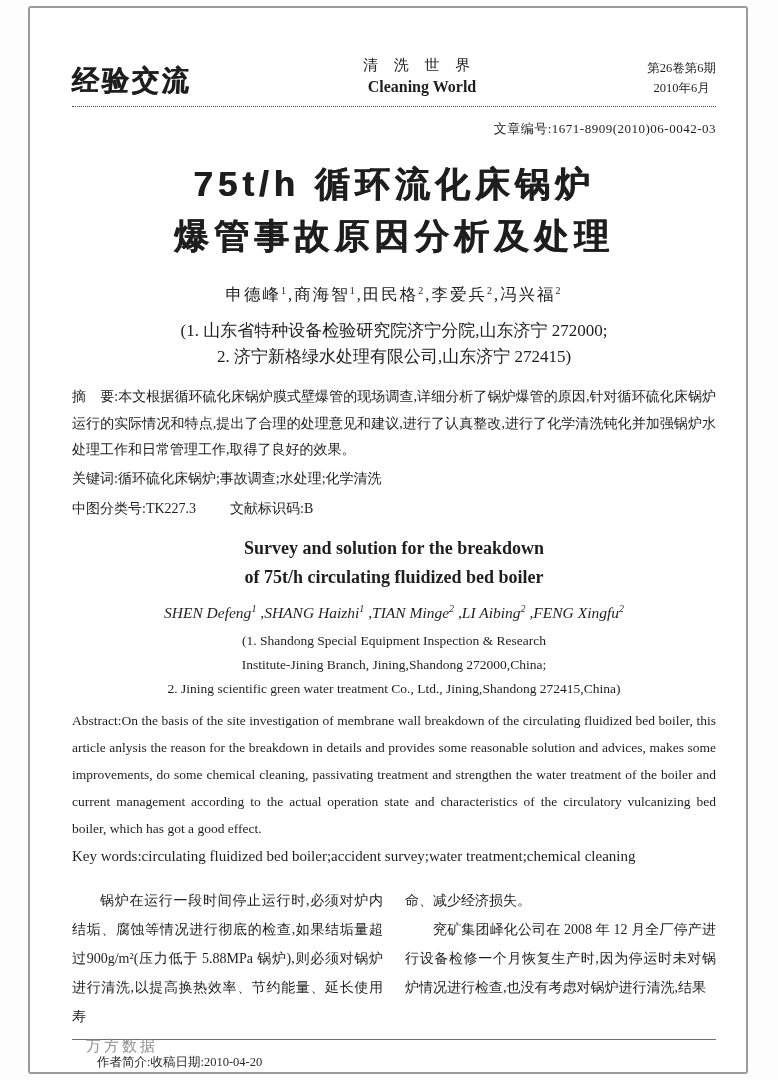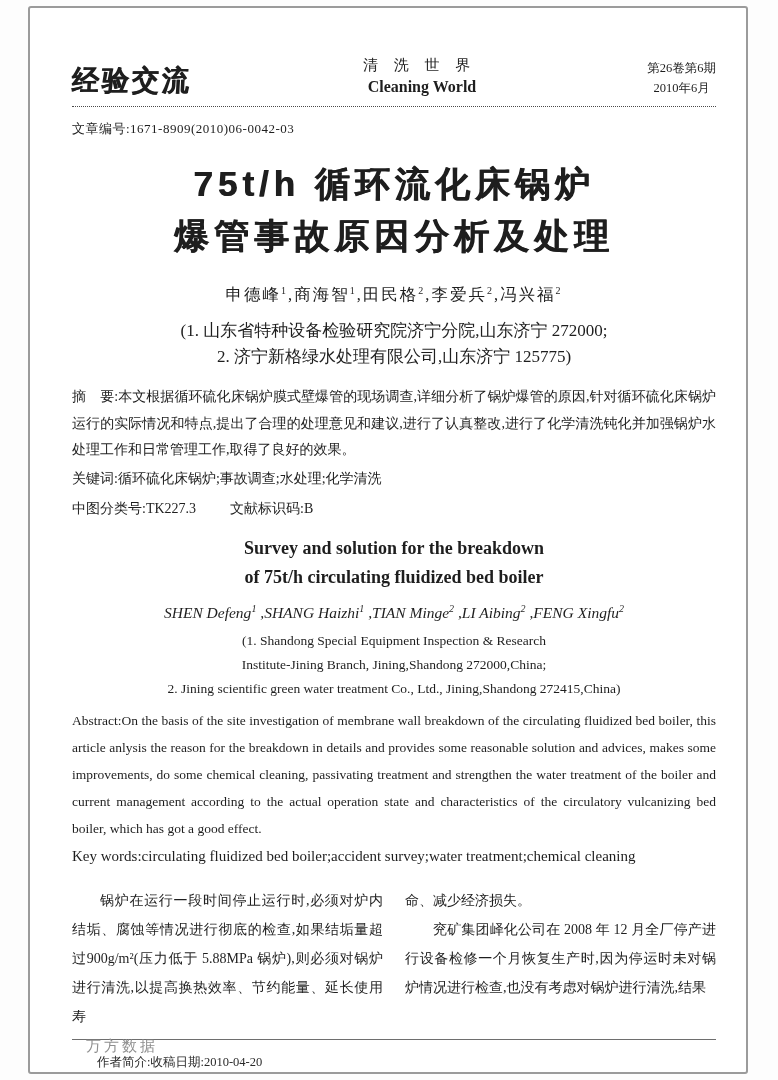--- a/index.html
+++ b/index.html
@@ -26,21 +26,21 @@
     font-weight:900;font-size:27px;letter-spacing:3px;
     transform:skewX(-3deg) scaleY(1.05);
     padding-top:6px;
     text-shadow:0.6px 0 0 var(--ink);
   }
   .jr{ text-align:right; }
   .jr-cn{font-size:15px;letter-spacing:6px;}
   .jr-en{font-size:16px;font-weight:bold;margin-top:3px;}
   .iss{ text-align:center;font-size:12.5px;line-height:20px;padding-top:2px;}
   .hdr-rule{border-bottom:1.6px dotted #4a4a4a;margin-top:8px;}
-  .art-no{font-size:13px;margin-top:13px;letter-spacing:0.5px;}
+  .art-no{font-size:13px;margin-top:13px;letter-spacing:0.5px;text-align:right;}
   
   .title-cn{
     text-align:center;margin-top:20px;
     font-family:"Liberation Sans","DejaVu Sans",sans-serif;
     font-weight:900;font-size:35px;line-height:52px;letter-spacing:5px;
     text-shadow:0.7px 0 0 var(--ink);
   }
   .authors-cn{text-align:center;margin-top:22px;font-size:16.5px;letter-spacing:2px;}
   .authors-cn sup,.authors-en sup{font-size:10px;vertical-align:super;}
   .affil-cn{text-align:center;font-size:17px;line-height:26px;margin-top:12px;}
@@ -96,21 +96,21 @@
     <span>75t/h 循环流化床锅炉</span><br>
     <span>爆管事故原因分析及处理</span>
   </h1>
 
   <div class="authors-cn">
     <span><span>申德峰</span><sup>1</sup></span><span>,</span><span><span>商海智</span><sup>1</sup></span><span>,</span><span><span>田民格</span><sup>2</sup></span><span>,</span><span><span>李爱兵</span><sup>2</sup></span><span>,</span><span><span>冯兴福</span><sup>2</sup></span>
   </div>
 
   <div class="affil-cn">
     <div>(1. 山东省特种设备检验研究院济宁分院,山东济宁 272000;</div>
-    <div>2. 济宁新格绿水处理有限公司,山东济宁 125775)</div>
+    <div>2. 济宁新格绿水处理有限公司,山东济宁 272415)</div>
   </div>
 
   <p class="abs-cn"><span class="lbl">摘　要:</span><span>本文根据循环硫化床锅炉膜式壁爆管的现场调查,详细分析了锅炉爆管的原因,针对循环硫化床锅炉运行的实际情况和特点,提出了合理的处理意见和建议,进行了认真整改,进行了化学清洗钝化并加强锅炉水处理工作和日常管理工作,取得了良好的效果。</span></p>
 
   <p class="kw-cn"><span class="lbl">关键词:</span><span>循环硫化床锅炉;事故调查;水处理;化学清洗</span></p>
 
   <p class="clc"><span class="lbl">中图分类号:</span><span>TK227.3</span><span class="gap"></span><span class="lbl">文献标识码:</span><span>B</span></p>
 
   <div class="title-en">
     <div>Survey and solution for the breakdown</div>

